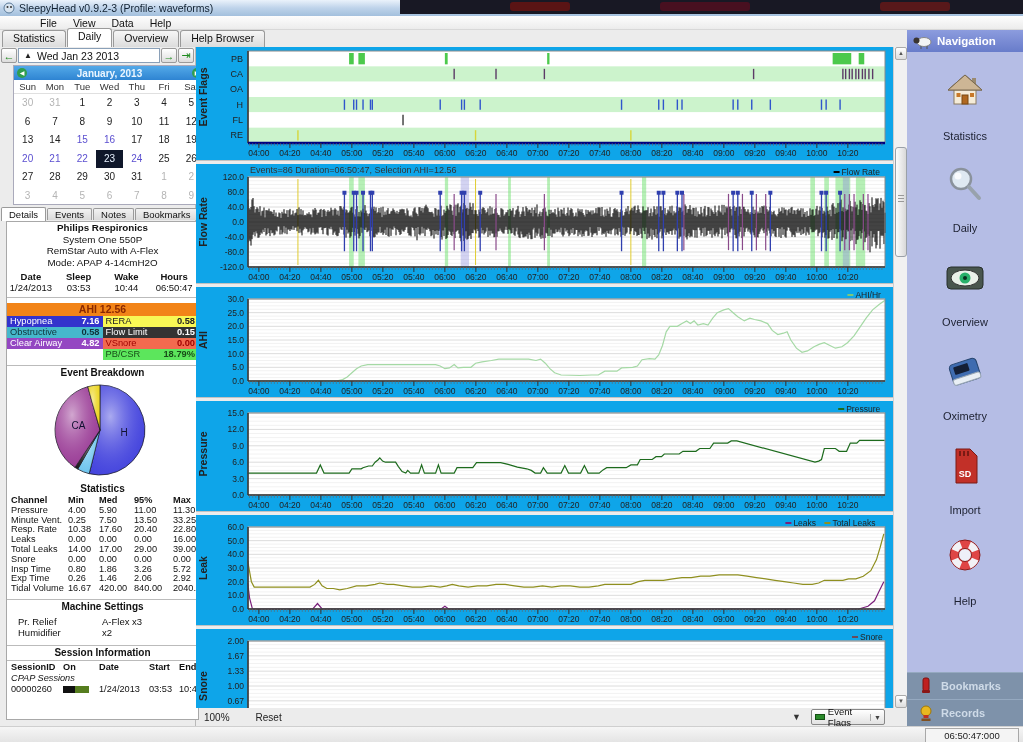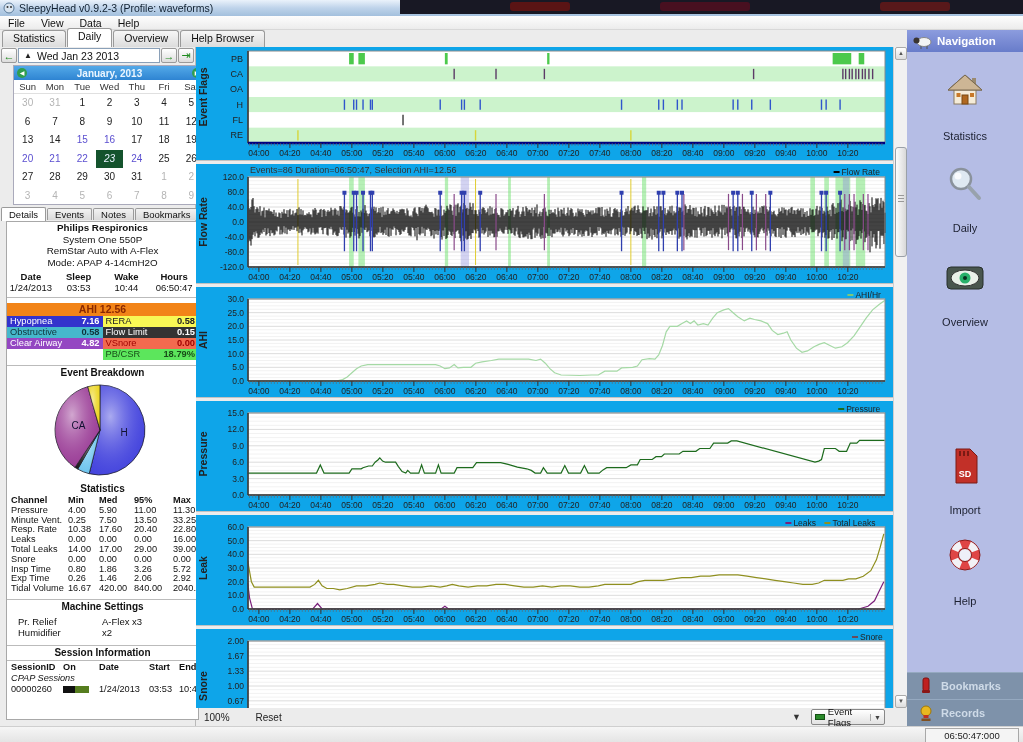--- a/index.html
+++ b/index.html
@@ -6,21 +6,21 @@
   #app{position:relative;width:1023px;height:742px;background:#ececec;overflow:hidden;
        font-family:"Liberation Sans",sans-serif;font-size:11px;color:#111;}
   
   #titlebar{position:absolute;left:0;top:0;width:1023px;height:16px;
     background:linear-gradient(#eaf2fb,#bed3ea 50%,#a3c0dd);display:flex;align-items:center;gap:4px;
     padding-left:3px;box-sizing:border-box;font-size:10.5px;color:#102030;}
   #titledark{position:absolute;left:400px;top:0;width:623px;height:14px;background:#181824;}
   .blob{position:absolute;top:2px;height:9px;border-radius:3px;background:#5a1414;}
   
   #menubar{position:absolute;left:0;top:16px;width:1023px;height:14px;background:linear-gradient(#fdfdfd,#ececec);
-    border-bottom:1px solid #d8d8d8;display:flex;align-items:center;box-sizing:border-box;}
+    border-bottom:1px solid #d8d8d8;display:flex;align-items:center;box-sizing:border-box;padding-left:32px;}
   .menu-item{padding:0 8px;font-size:10.5px;}
   
   #tabbar{position:absolute;left:0;top:30px;width:907px;height:17px;display:flex;align-items:flex-end;padding-left:2px;box-sizing:border-box;}
   .tab{border:1px solid #9a9a9a;border-bottom:none;border-radius:3px 3px 0 0;padding:1px 10px 2px 10px;
     background:linear-gradient(#f6f6f6,#dcdcdc);margin-right:1px;font-size:10.5px;height:13px;}
   .tab.active{background:#fff;height:15px;position:relative;z-index:2;}
   
   #leftpanel{position:absolute;left:0;top:47px;width:196px;height:679px;background:#ececec;border-right:1px solid #b9b9b9;box-sizing:border-box;}
   #datenav{position:absolute;left:1px;top:1px;width:193px;height:15px;display:flex;gap:1px;}
   .navbtn{width:16px;height:15px;border:1px solid #9a9a9a;background:linear-gradient(#fff,#ddd);
@@ -31,21 +31,21 @@
   #calendar{position:absolute;left:13px;top:18px;width:193px;height:140px;background:#fff;border:1px solid #aab;box-sizing:border-box;}
   #calhead{height:14px;background:linear-gradient(#53a9e8,#2e84d2);display:flex;align-items:center;justify-content:space-between;padding:0 3px;}
   #calhead .t{color:#eaf5ff;font-weight:bold;font-size:10px;flex:1;text-align:center;}
   .calarrow{width:10px;height:10px;border-radius:50%;background:#2f9e4f;color:#fff;font-size:6px;line-height:10px;text-align:center;}
   #calweek{display:grid;grid-template-columns:repeat(7,1fr);height:13px;border-bottom:1px solid #e0e0e0;}
   #calweek div{text-align:center;font-size:9.5px;line-height:13px;color:#333;}
   #calgrid{display:grid;grid-template-columns:repeat(7,1fr);grid-auto-rows:18.5px;}
   .day{text-align:center;line-height:18.5px;font-size:10px;color:#222;}
   .day.o{color:#b4b4b4;}
   .day.d{color:#5b4fd0;}
-  .day.s{background:#14532d;color:#e8f2ff;font-style:italic;}
+  .day.s{background:#0f172a;color:#e8f2ff;}
   
   #dtabs{position:absolute;left:1px;top:160px;width:193px;height:14px;display:flex;align-items:center;}
   .dtab{border:1px solid #9a9a9a;border-bottom:none;border-radius:2px 2px 0 0;background:linear-gradient(#f2f2f2,#dadada);
     padding:0 7px;font-size:9.5px;height:11px;line-height:11px;margin-right:1px;}
   .dtab.active{background:#fff;height:13px;line-height:13px;}
   #dbody{position:absolute;left:6px;top:174px;width:193px;bottom:6px;background:#fff;border:1px solid #a8a8a8;box-sizing:border-box;overflow:hidden;}
   .mline{text-align:center;font-size:9.8px;line-height:11.5px;}
   .mline.b{font-weight:bold;}
   #summary{display:grid;grid-template-columns:1fr 1fr 1fr 1fr;margin-top:3px;padding-bottom:4px;border-bottom:1px solid #bbb;}
   #summary div{text-align:center;font-size:9.5px;line-height:11px;}
@@ -1992,20 +1992,27 @@
           <circle cx="18" cy="17" r="10" fill="#dfe9f2" stroke="#8a929c" stroke-width="2.5"></circle>
           <circle cx="15" cy="14" r="3.5" fill="#ffffff" opacity="0.8"></circle>
           <line x1="26" y1="25" x2="36" y2="36" stroke="#98a2ac" stroke-width="4" stroke-linecap="round"></line>
         </svg><div class="lbl">Daily</div></div>
       <div class="navitem" style="top: 226px;"><svg width="44" height="44">
           <rect x="4" y="11" width="36" height="22" rx="4" fill="#49564e" stroke="#272f2a"></rect>
           <ellipse cx="22" cy="22" rx="14" ry="8" fill="#e9f1e9" stroke="#333"></ellipse>
           <circle cx="22" cy="22" r="5.5" fill="#28b06a"></circle>
           <circle cx="22" cy="22" r="2" fill="#0a3020"></circle>
         </svg><div class="lbl">Overview</div></div>
+      <div class="navitem" style="top: 320px;"><svg width="44" height="44">
+          <g transform="rotate(-18 22 22)">
+            <rect x="8" y="11" width="28" height="21" rx="4" fill="#3f6cb0" stroke="#26456e"></rect>
+            <rect x="12" y="14" width="15" height="8" rx="1" fill="#141f35"></rect>
+            <rect x="8" y="26" width="28" height="6" rx="2" fill="#e9eff5" stroke="#9aa7b5"></rect>
+          </g>
+        </svg><div class="lbl">Oximetry</div></div>
       <div class="navitem" style="top: 414px;"><svg width="44" height="44">
           <path d="M13,5 h14 l7,7 v27 h-21 z" fill="#c23028" stroke="#7a1a14"></path>
           <rect x="16" y="7" width="2" height="5" fill="#7a1a14"></rect>
           <rect x="20" y="7" width="2" height="5" fill="#7a1a14"></rect>
           <rect x="24" y="7" width="2" height="5" fill="#7a1a14"></rect>
           <text x="22" y="33" font-size="9" fill="#fff" font-weight="bold" text-anchor="middle">SD</text>
         </svg><div class="lbl">Import</div></div>
       <div class="navitem" style="top: 505px;"><svg width="44" height="44">
           <circle cx="22" cy="20" r="15" fill="#df4545" stroke="#8a1d1d"></circle>
           <circle cx="22" cy="20" r="11" fill="none" stroke="#f2f2f6" stroke-width="7" stroke-dasharray="8.64 8.64" transform="rotate(22 22 20)"></circle>

